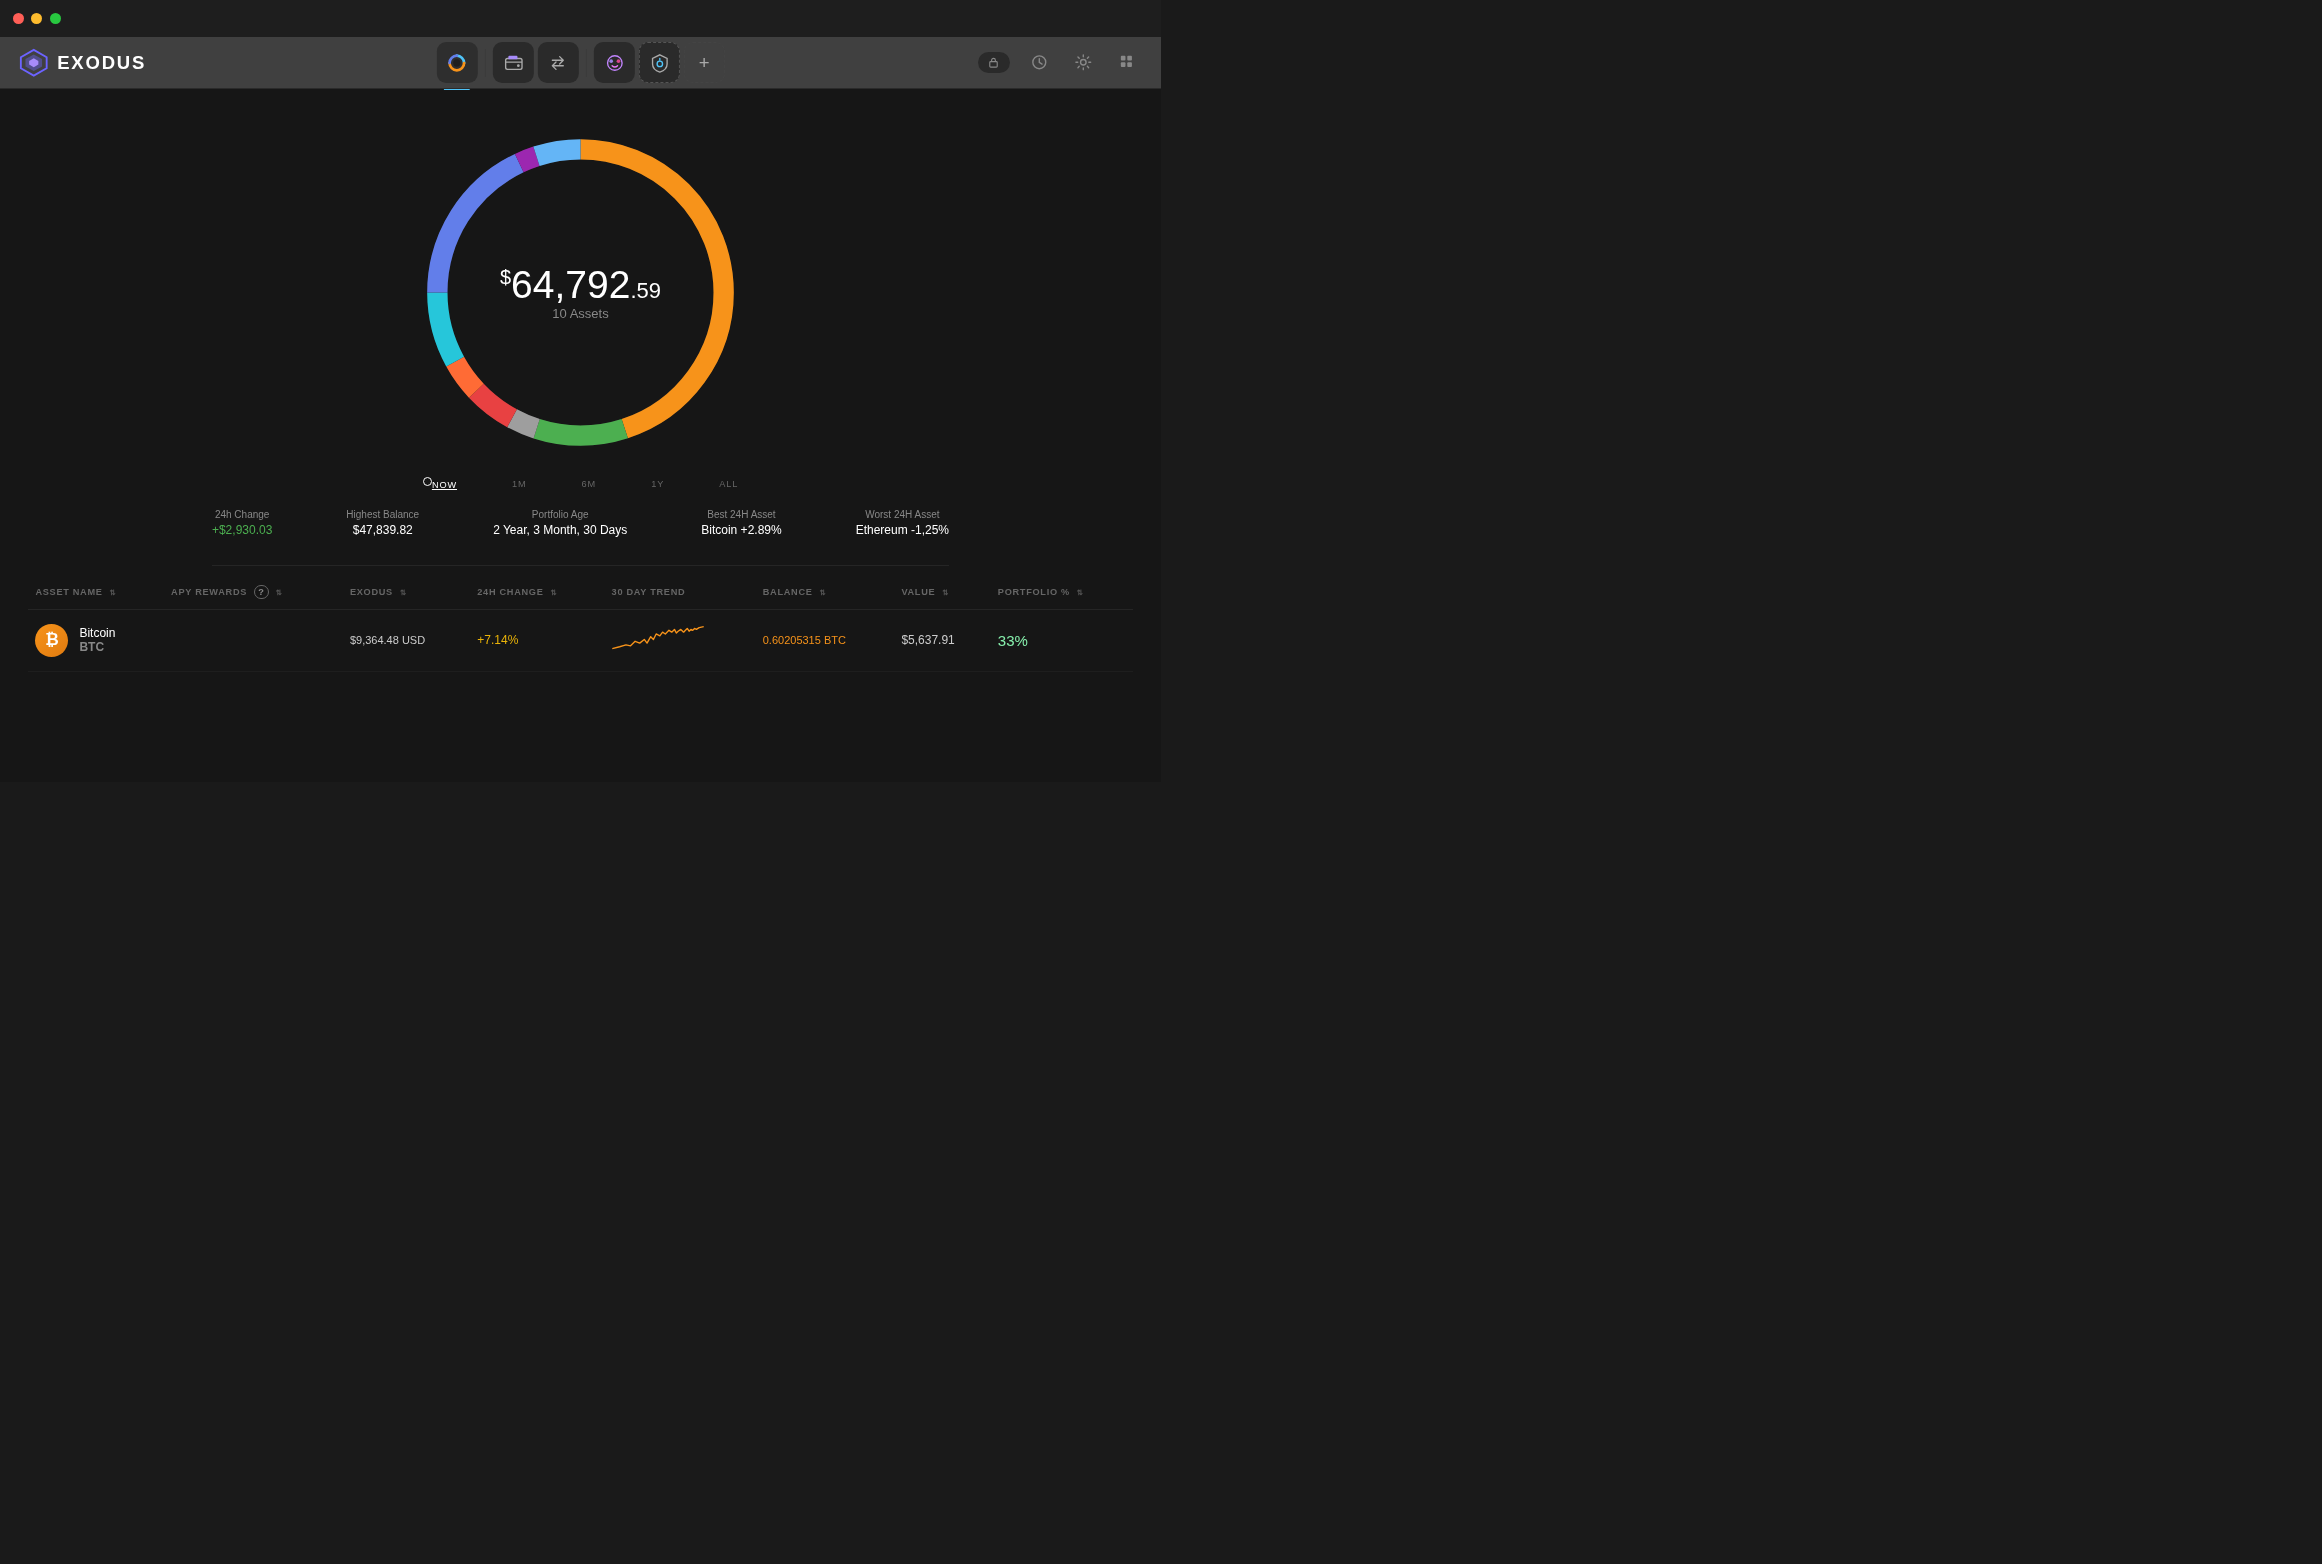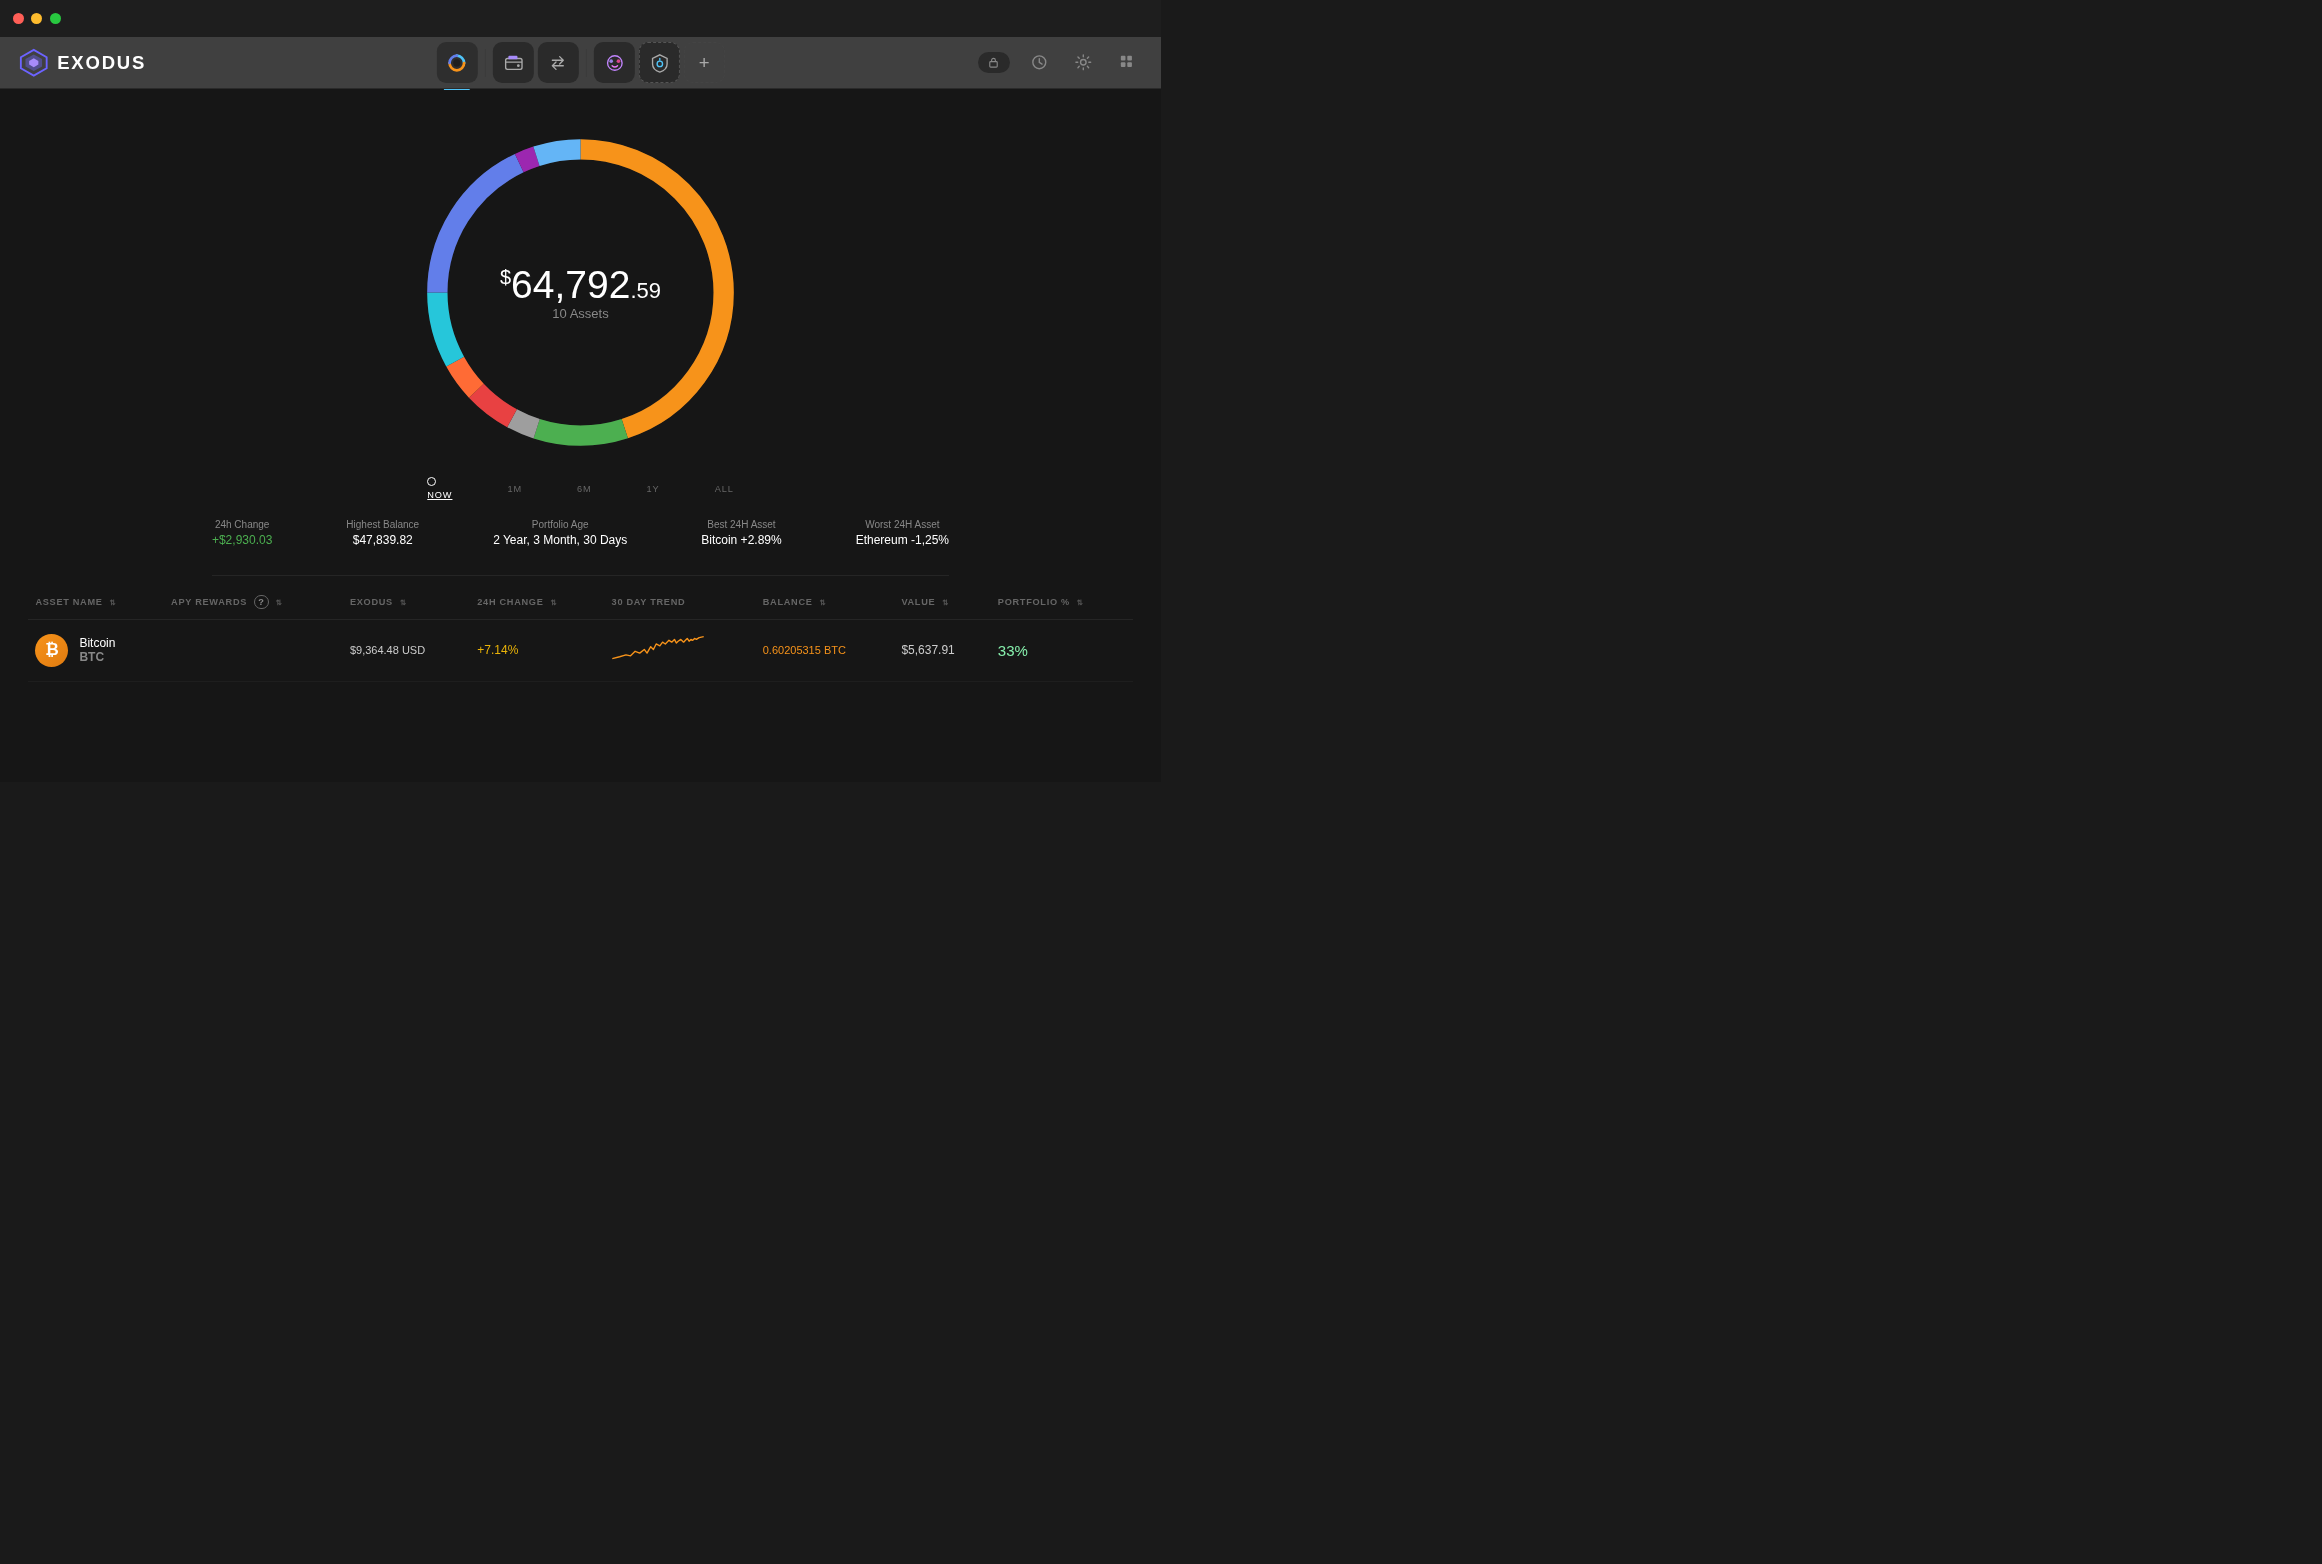--- a/index.html
+++ b/index.html
@@ -485,21 +485,21 @@
       </svg>
       <div class="donut-center">
         <div class="donut-amount">
           <span style="font-size:20px; vertical-align: super;">$</span><span>64,792</span><span class="cents">.59</span>
         </div>
         <div class="donut-assets">10 Assets</div>
       </div>
     </div>
 
     <div style="display:flex; align-items:center; gap:55px; margin-top:9.2px;">
-      <div style="display:flex;flex-direction:column;align-items:flex-start;cursor:pointer;text-decoration:underline;">
+      <div style="display:flex;align-items:flex-end;cursor:pointer;text-decoration:underline;">
         <div style="width:9.2px;height:9.2px;border-radius:50%;border:1.8px solid #fff;background:transparent;margin-bottom:3.7px;"></div>
         <span style="font-size:9.2px;color:#fff;letter-spacing:0.9px;">NOW</span>
       </div>
       <div style="display:flex;flex-direction:column;align-items:center;cursor:pointer;">
         <span style="font-size:9.2px;color:#666;letter-spacing:0.9px;">1M</span>
       </div>
       <div style="display:flex;flex-direction:column;align-items:center;cursor:pointer;">
         <span style="font-size:9.2px;color:#666;letter-spacing:0.9px;">6M</span>
       </div>
       <div style="display:flex;flex-direction:column;align-items:center;cursor:pointer;text-align:center;">

